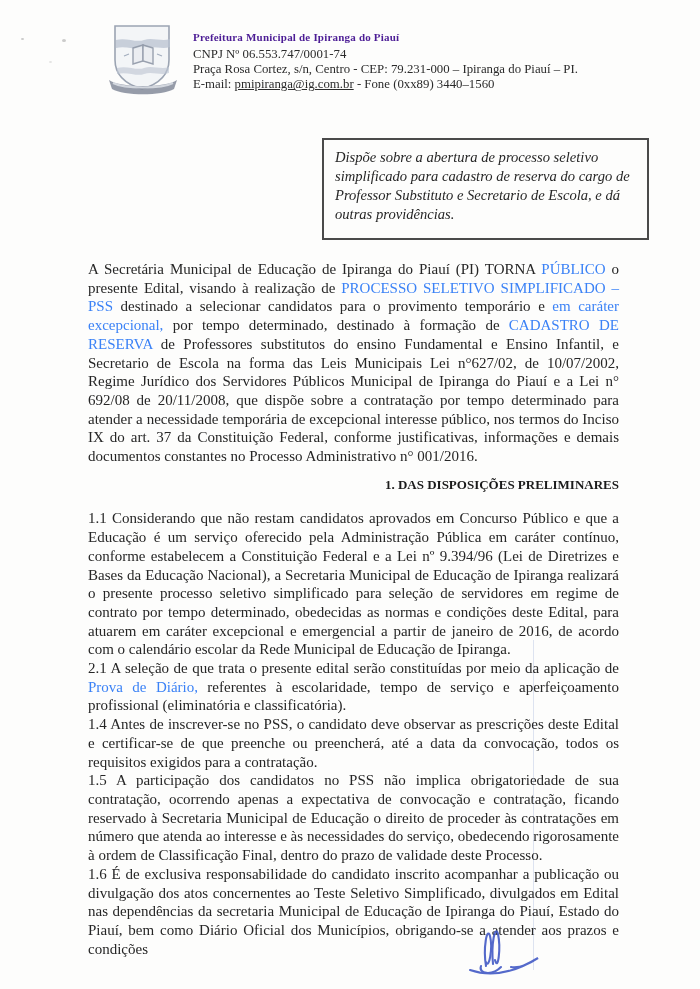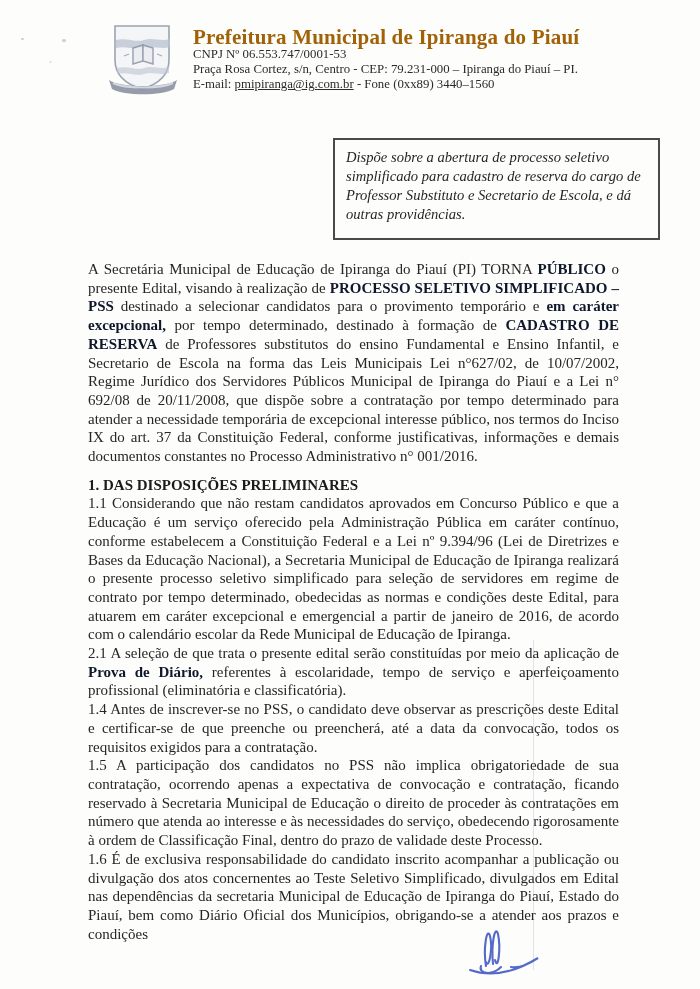--- a/index.html
+++ b/index.html
@@ -19,37 +19,37 @@
     position: absolute;
     top: 24px;
     left: 105px;
     right: 30px;
     display: flex;
     align-items: flex-start;
   }
   .crest { width: 76px; height: 72px; flex: 0 0 auto; opacity: 0.85; }
   .head-text { margin-left: 12px; padding-top: 3px; }
   .org-name {
-    font-size: 21px;
+    font-size: 11px;
     font-weight: bold;
-    color: #a16207;
+    color: #4c1d95;
     letter-spacing: 0.2px;
     line-height: 20px;
   }
   .head-sub {
     font-size: 12.8px;
     line-height: 15.2px;
     color: #2b2b2b;
   }
   .head-sub .u { text-decoration: underline; }
 
   
   .summary-box {
     position: absolute;
-    left: 333px;
+    left: 322px;
     top: 138px;
     width: 301px;
     min-height: 68px;
     border: 2px solid #4a4a4a;
     padding: 8px 11px 14px 11px;
     background: #fdfdfc;
   }
   .summary-box p {
     margin: 0;
     font-style: italic;
@@ -63,28 +63,28 @@
     position: absolute;
     left: 88px;
     top: 260px;
     width: 531px;
     font-size: 15px;
     line-height: 18.7px;
     text-align: justify;
     color: #262626;
   }
   .para { margin: 0; }
-  .b { font-weight: bold; color: #0f172a; }
+  .b { font-weight: normal; color: #3b82f6; }
   .sec-title {
-    margin: 10px 0 0 0;
-    font-size: 15px;
+    margin: 10px 0 15px 0;
+    font-size: 13px;
     line-height: 18.7px;
     font-weight: bold;
     color: #1b1b1b;
-    text-align: left;
+    text-align: right;
   }
 
   
   .smudge {
     position: absolute;
     border-radius: 50%;
     background: #9a9a9a;
     opacity: 0.5;
   }
   .s1 { left: 21px; top: 38px; width: 3px; height: 2px; }
@@ -125,21 +125,21 @@
         <path d="M28 24 l10 -3 v16 l-10 3 Z"></path>
         <path d="M48 24 l-10 -3 v16 l10 3 Z"></path>
       </g>
       <path d="M24 30 l-5 2 M52 30 l5 2" stroke="#93a0b3" stroke-width="1.2" fill="none"></path>
 
       <path d="M4 56 c12 8 56 8 68 0 l-3 9 c-12 7 -50 7 -62 0 Z" fill="#6f7789" opacity="0.85"></path>
       <path d="M8 59 c12 6 48 6 60 0" stroke="#dfe3ea" stroke-width="2" fill="none" opacity="0.8"></path>
     </svg>
     <div class="head-text">
       <div class="org-name">Prefeitura Municipal de Ipiranga do Piauí</div>
-      <div class="head-sub">CNPJ Nº 06.553.747/0001-53</div>
+      <div class="head-sub">CNPJ Nº 06.553.747/0001-74</div>
       <div class="head-sub">Praça Rosa Cortez, s/n, Centro - CEP: 79.231-000 – Ipiranga do Piauí – PI.</div>
       <div class="head-sub"><span>E-mail: </span><span class="u">pmipiranga@ig.com.br</span><span>  - Fone (0xx89) 3440–1560</span></div>
     </div>
   </header>
 
   <div class="summary-box">
     <p>Dispõe sobre a abertura de processo seletivo simplificado para cadastro de reserva do cargo de Professor Substituto e Secretario de Escola, e dá outras providências.</p>
   </div>
 
   <main class="doc-body">

